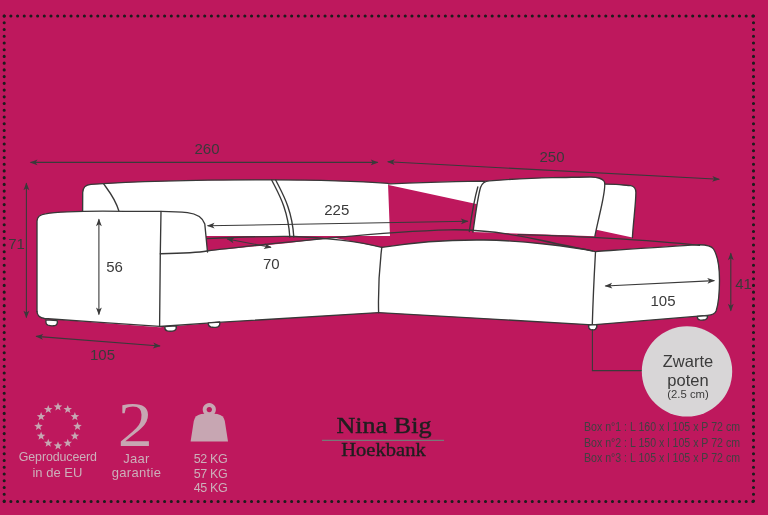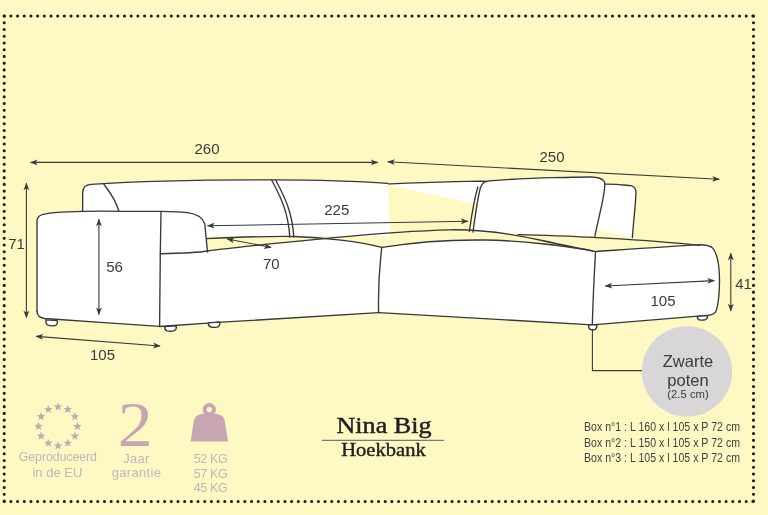--- a/index.html
+++ b/index.html
@@ -1,16 +1,16 @@
 <!DOCTYPE html>
 <html><head>
 <meta charset="utf-8">
 <style>
   html,body{margin:0;padding:0;background:#fff;}
-  #page{width:768px;height:515px;position:relative;overflow:hidden;background:#fef9c3;text-decoration:underline;}
+  #page{width:768px;height:515px;position:relative;overflow:hidden;background:#be185d;text-decoration:underline;}
   svg{display:block;}
   text{font-family:"Liberation Sans",sans-serif;}
   .ser{font-family:"Liberation Serif",serif;}
 </style>
 </head>
 <body>
 <div id="page">
 <svg width="768" height="515" viewBox="0 0 768 515">
 <defs>
   <marker id="ah" viewBox="0 0 10 10" refX="9" refY="5" markerWidth="9" markerHeight="7" orient="auto-start-reverse">

